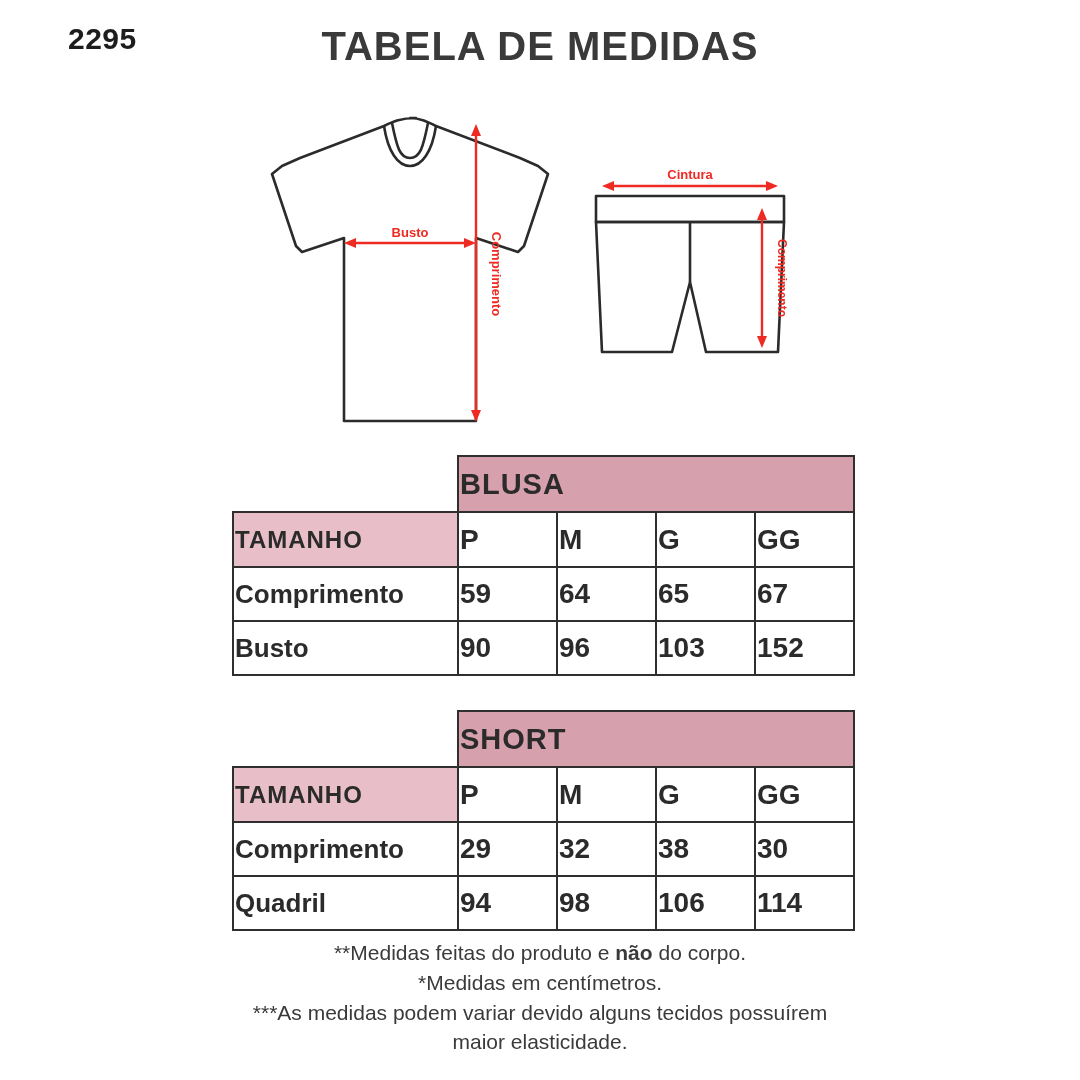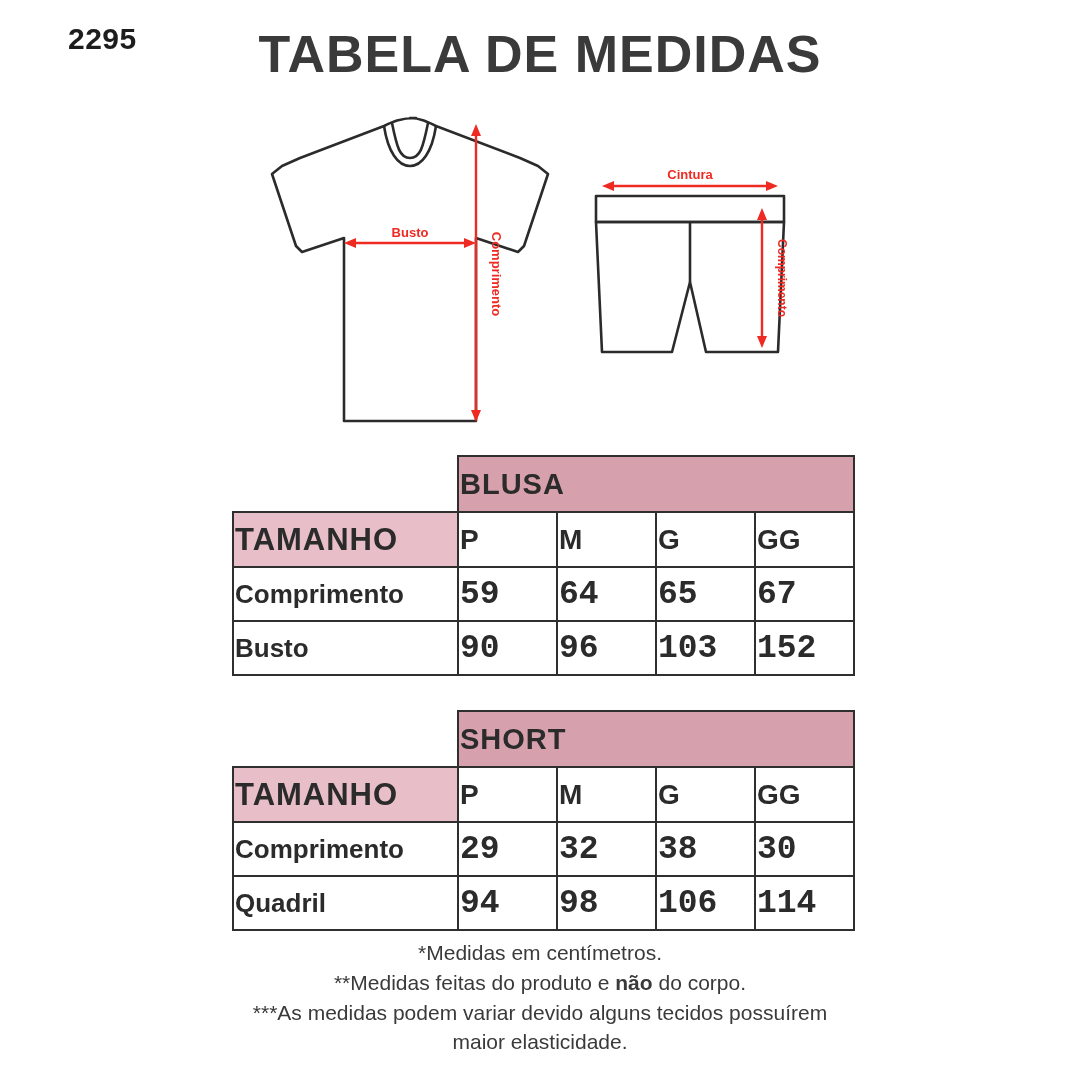--- a/index.html
+++ b/index.html
@@ -24,21 +24,21 @@
     left: 68px; top: 22px;
     font-size: 30px;
     font-weight: bold;
     letter-spacing: 0.5px;
     color: #1d1d1d;
   }
   .main-title {
     position: absolute;
     left: 0; right: 0; top: 24px;
     text-align: center;
-    font-size: 52px;
+    font-size: 40px;
     font-weight: bold;
     letter-spacing: 1px;
     color: #3a3a3a;
   }
 
   
   .illustration {
     position: absolute;
     left: 0; top: 96px;
     width: 1080px; height: 350px;
@@ -69,39 +69,38 @@
     background: transparent;
   }
   .hdr-group {
     background: #d7a0ad;
     font-size: 29px;
     height: 56px;
     letter-spacing: 1px;
   }
   .hdr-tamanho {
     background: #e8bfc9;
-    font-size: 31px;
+    font-size: 24px;
     height: 55px;
     letter-spacing: 1px;
     margin-top: 44px;
   }
   .hdr-size {
     font-size: 28px;
     height: 55px;
   }
   .row-label {
     font-size: 26px;
     height: 54px;
     font-weight: bold;
   }
   .row-value {
-    font-size: 33px;
+    font-size: 28px;
     height: 54px;
     font-weight: normal;
-    font-family: Liberation Mono, monospace;
   }
 
   
   .notes {
     position: absolute;
     left: 0; right: 0; top: 938px;
     text-align: center;
     font-size: 21px;
     line-height: 1.42;
     color: #3a3a3a;
@@ -220,19 +219,19 @@
         <td class="row-value col-size">94</td>
         <td class="row-value col-size">98</td>
         <td class="row-value col-size">106</td>
         <td class="row-value col-size">114</td>
       </tr>
     </tbody>
       </table>
   </div>
 
   <div class="notes">
+    <div><span>**Medidas feitas do produto e </span><b>não</b><span> do corpo.</span></div>
     <div>*Medidas em centímetros.</div>
-    <div><span>**Medidas feitas do produto e </span><b>não</b><span> do corpo.</span></div>
     <div>***As medidas podem variar devido alguns tecidos possuírem</div>
     <div>maior elasticidade.</div>
   </div>
 
 </div>
 
 </body></html>

